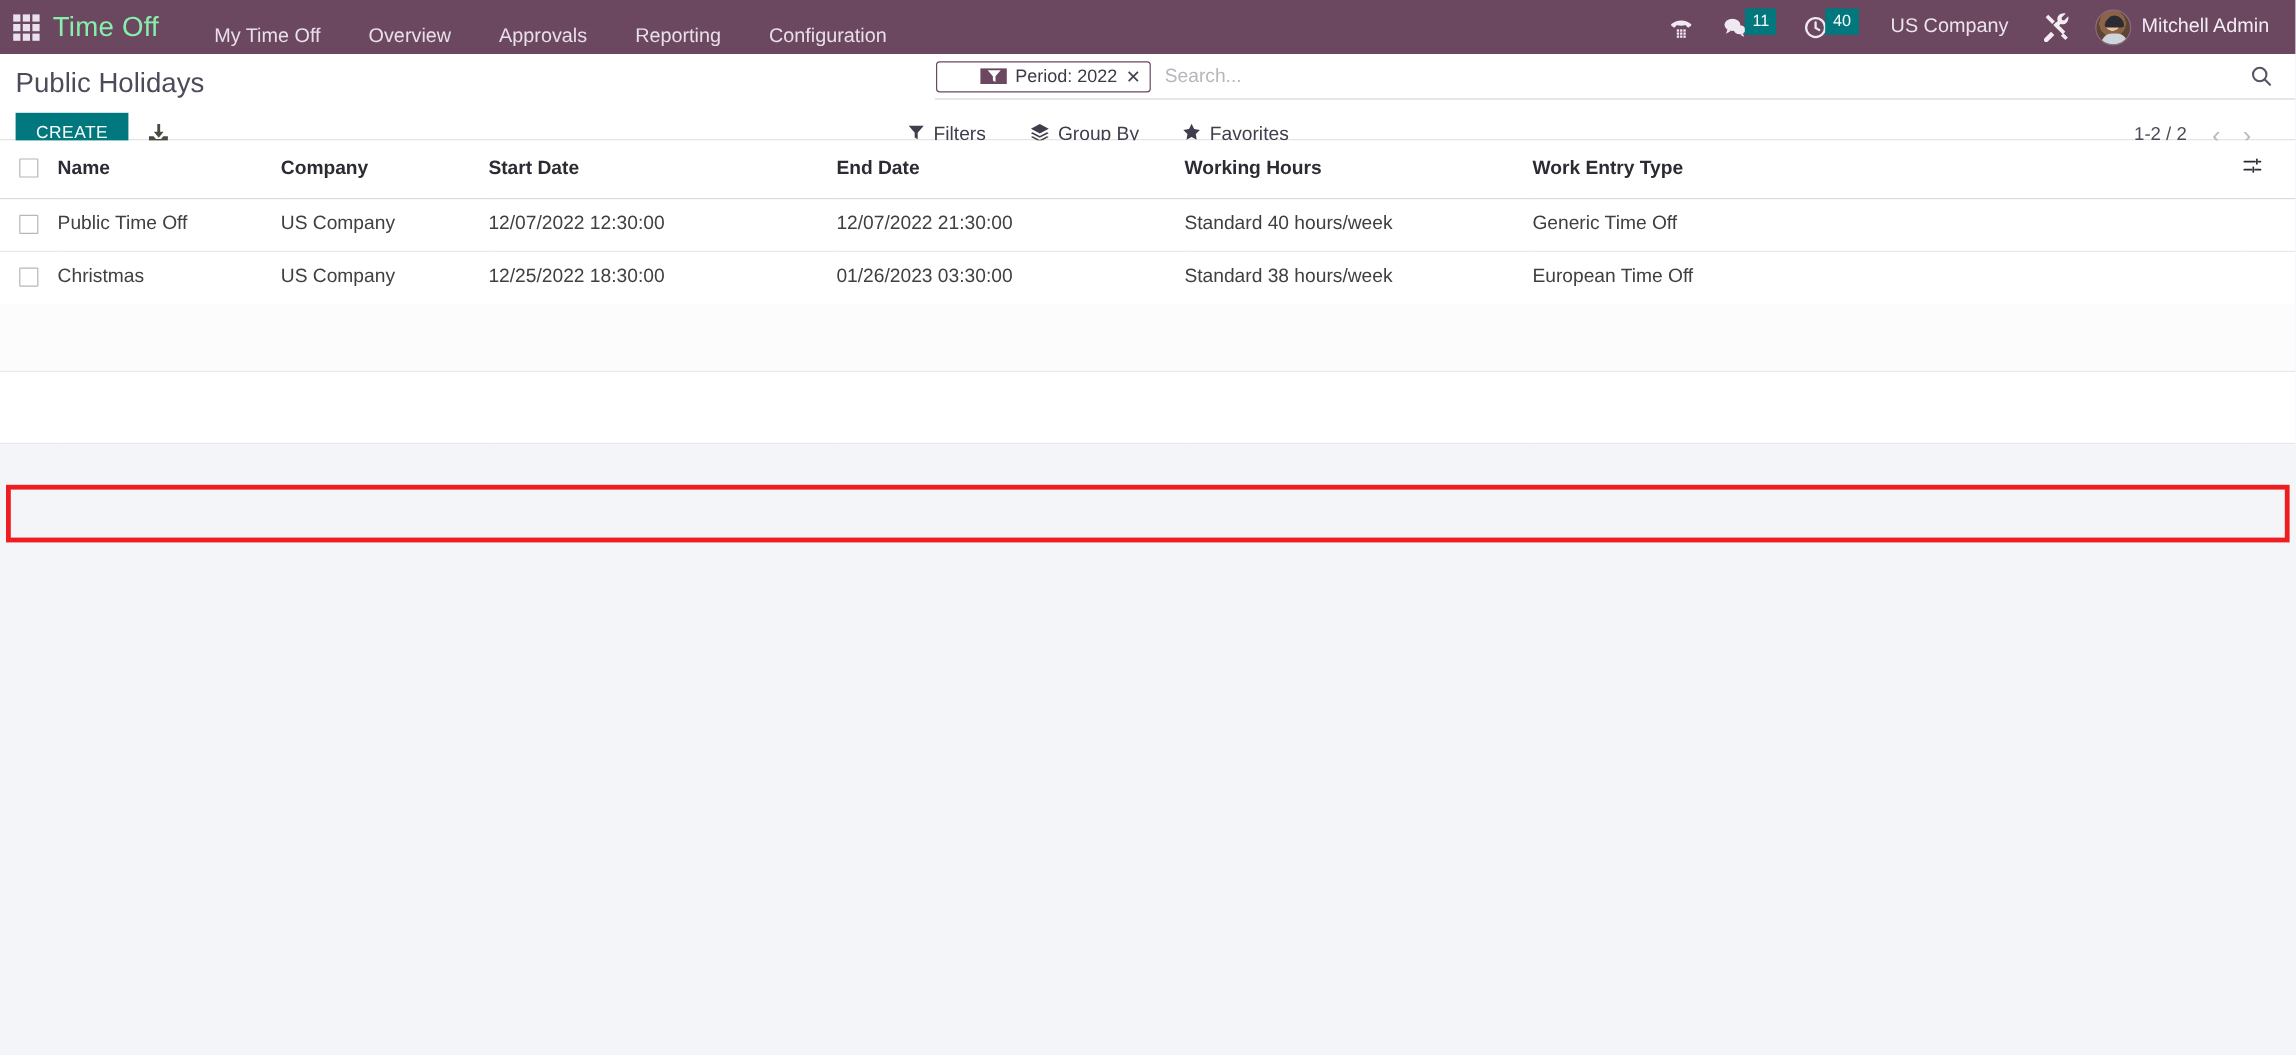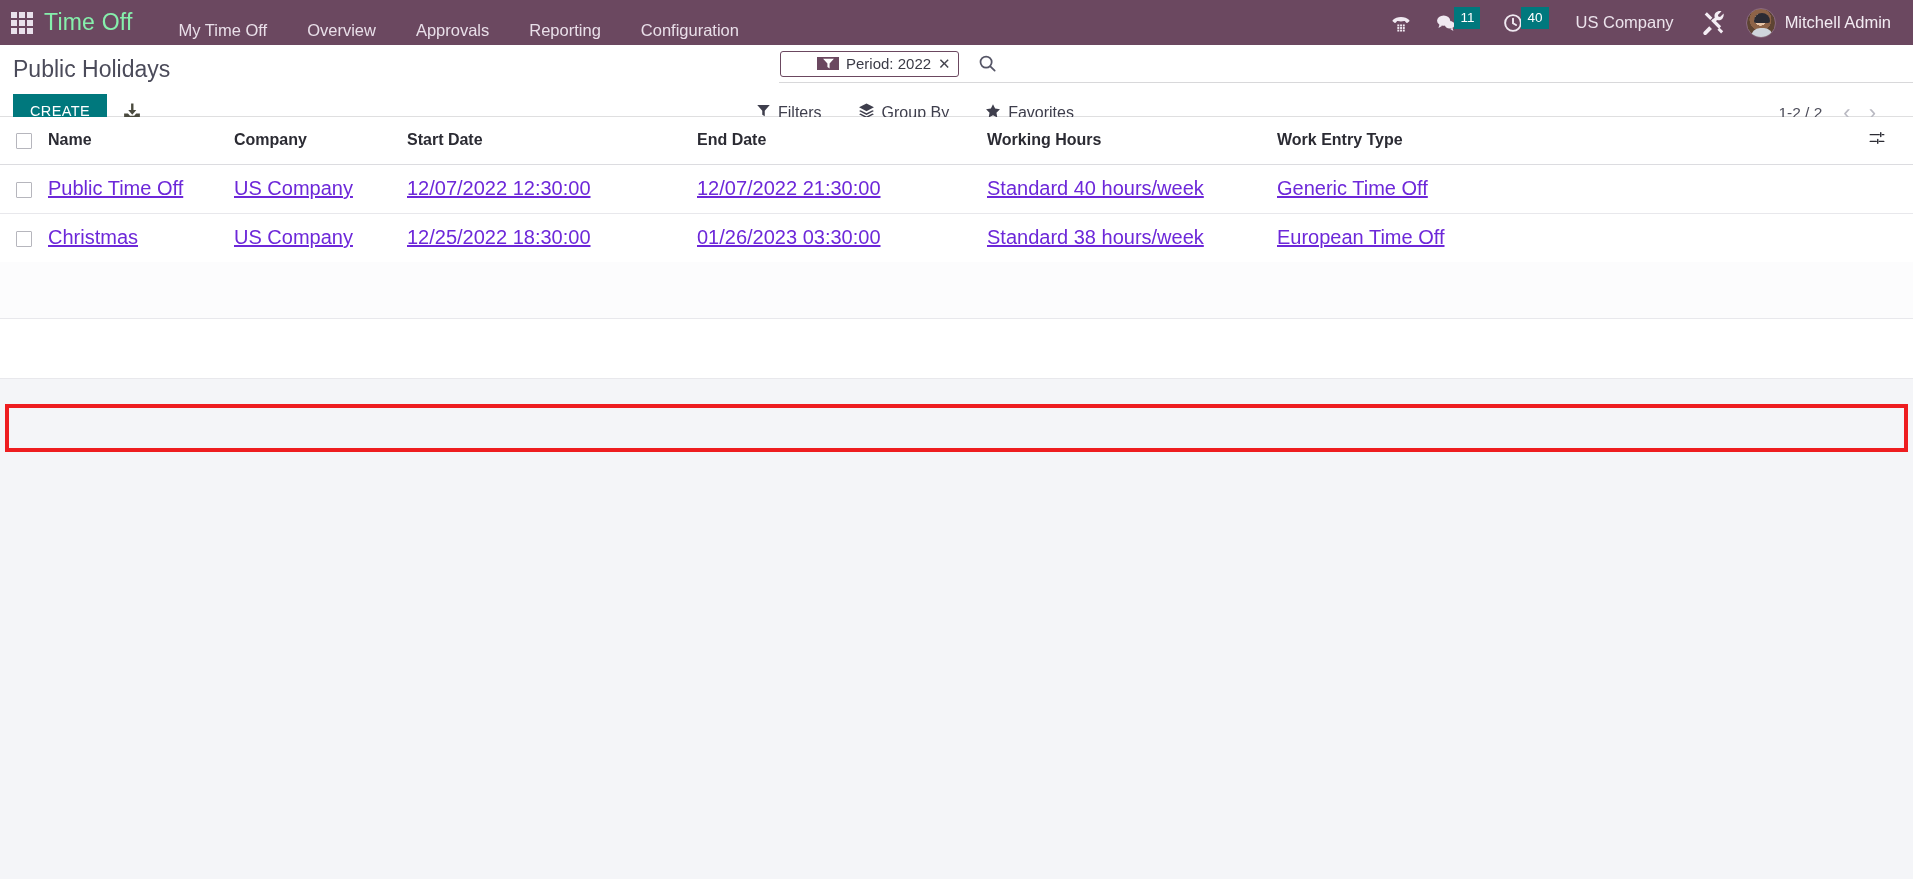--- a/index.html
+++ b/index.html
@@ -201,26 +201,25 @@
   table.olist th {
     text-align: left;
     font-size: 16px;
     font-weight: 700;
     color: #2b2b33;
     padding: 12px 0 13px 0;
     border-bottom: 1px solid #dcdce0;
     white-space: nowrap;
   }
   table.olist td {
-    font-size: 20px;
-    color: #6d28d9;
+    font-size: 16px;
+    color: #404040;
     padding: 12px 0 13px 0;
     border-bottom: 1px solid #e8e8ec;
     white-space: nowrap;
-    text-decoration: underline;
   }
   .col-cb   { width: 48px; padding-left: 16px !important; }
   .col-name { width: 186px; margin-left: 40px; }
   .col-comp { width: 173px; }
   .col-sd   { width: 290px; }
   .col-ed   { width: 290px; }
   .col-wh   { width: 290px; }
   .col-wet  { width: auto; }
   .col-opt  { width: 46px; }
   .cb {
@@ -348,20 +347,21 @@
   <div class="searchview">
     <div class="facet">
       <span class="facet-ico">
         <svg width="13" height="13" viewBox="0 0 24 24" fill="#ffffff">
           <path d="M2 3h20l-8 9.2V21l-4-2.4v-6.4z"></path>
         </svg>
       </span>
       <span class="facet-lbl">Period: 2022</span>
       <span class="facet-x">✕</span>
     </div>
+    <input class="search-input" type="text" placeholder="Search..." style="">
     <span class="search-mag">
       <svg width="21" height="21" viewBox="0 0 24 24" fill="none" stroke="#555566" stroke-width="2">
         <circle cx="10.4" cy="10.4" r="6.4"></circle>
         <path d="M15.2 15.2l5 5" stroke-linecap="round"></path>
       </svg>
     </span>
   </div>
 
   <div class="cp-bottom">
     <div class="dropdown-btn">

